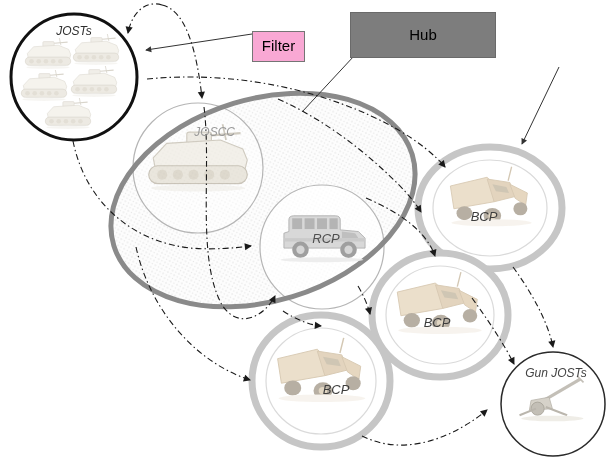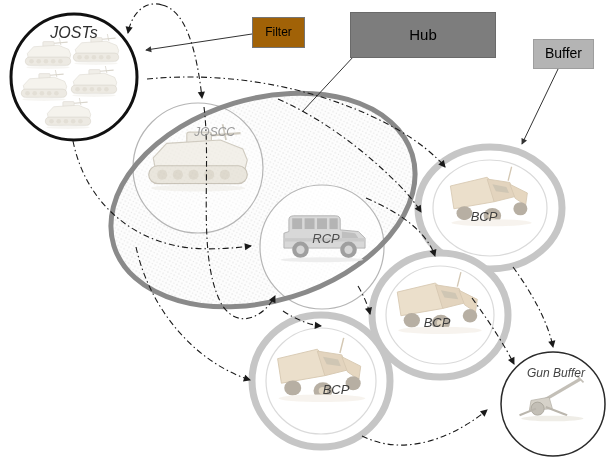--- a/index.html
+++ b/index.html
@@ -1,28 +1,28 @@
 <!DOCTYPE html>
 <html><head>
 <meta charset="utf-8">
 <style>
   html,body{margin:0;padding:0;background:#fff;}
   #stage{position:relative;width:614px;height:463px;overflow:hidden;background:#fff;
          font-family:"Liberation Sans",sans-serif;}
   #stage svg{position:absolute;left:0;top:0;}
   .callout{position:absolute;display:flex;flex-direction:column;align-items:center;
            justify-content:center;color:#000;text-align:center;line-height:1.25;}
-  .callout-filter{left:252px;top:17px;width:51px;height:29px;background:#a16207;
-                  border:1px solid #757575;font-size:12px;}
+  .callout-filter{left:252px;top:31px;width:51px;height:29px;background:#f9a8d4;
+                  border:1px solid #757575;font-size:15px;}
   .callout-hub{left:350px;top:12px;width:144px;height:44px;background:#7d7d7d;
                border:1px solid #6a6a6a;font-size:15px;}
   .callout-buffer{left:533px;top:39px;width:59px;height:28px;background:#b4b4b4;
                   border:1px solid #9e9e9e;font-size:14px;}
   .nodelabel{position:absolute;font-style:italic;text-align:center;pointer-events:none;}
-  .lbl-josts{left:42px;top:24px;width:64px;font-size:16px;color:#2e2e2e;}
+  .lbl-josts{left:42px;top:24px;width:64px;font-size:12px;color:#2e2e2e;}
   .lbl-joscc{left:173px;top:125px;width:62px;font-size:12px;color:#9a9a9a;text-align:right;}
   .lbl-rcp{left:283px;top:231px;width:50px;font-size:13px;color:#4f4f4f;margin-left:18px;}
   .lbl-bcp1{left:459px;top:209px;width:50px;font-size:13px;color:#3d3d3d;}
   .lbl-bcp2{left:412px;top:315px;width:50px;font-size:13px;color:#3d3d3d;}
   .lbl-bcp3{left:311px;top:382px;width:50px;font-size:13px;color:#3d3d3d;}
   .lbl-gunlines{left:516px;top:366px;width:80px;font-size:12px;color:#434343;}
 </style>
 </head>
 <body>
 
@@ -156,25 +156,22 @@
       <path d="M559,67 L522,144" marker-end="url(#arws)"></path>
     </g>
   </svg>
 
   <div class="callout callout-filter">
     <span>Filter</span>
   </div>
   <div class="callout callout-hub">
     <span>Hub</span>
   </div>
-  <div class="callout callout-buffer">
-    <span>Buffer</span>
-  </div>
 
   <div class="nodelabel lbl-josts">JOSTs</div>
   <div class="nodelabel lbl-joscc">JOSCC</div>
   <div class="nodelabel lbl-rcp">RCP</div>
   <div class="nodelabel lbl-bcp1">BCP</div>
   <div class="nodelabel lbl-bcp2">BCP</div>
   <div class="nodelabel lbl-bcp3">BCP</div>
-  <div class="nodelabel lbl-gunlines">Gun Buffer</div>
+  <div class="nodelabel lbl-gunlines">Gun JOSTs</div>
 
 </div>
 
 </body></html>

